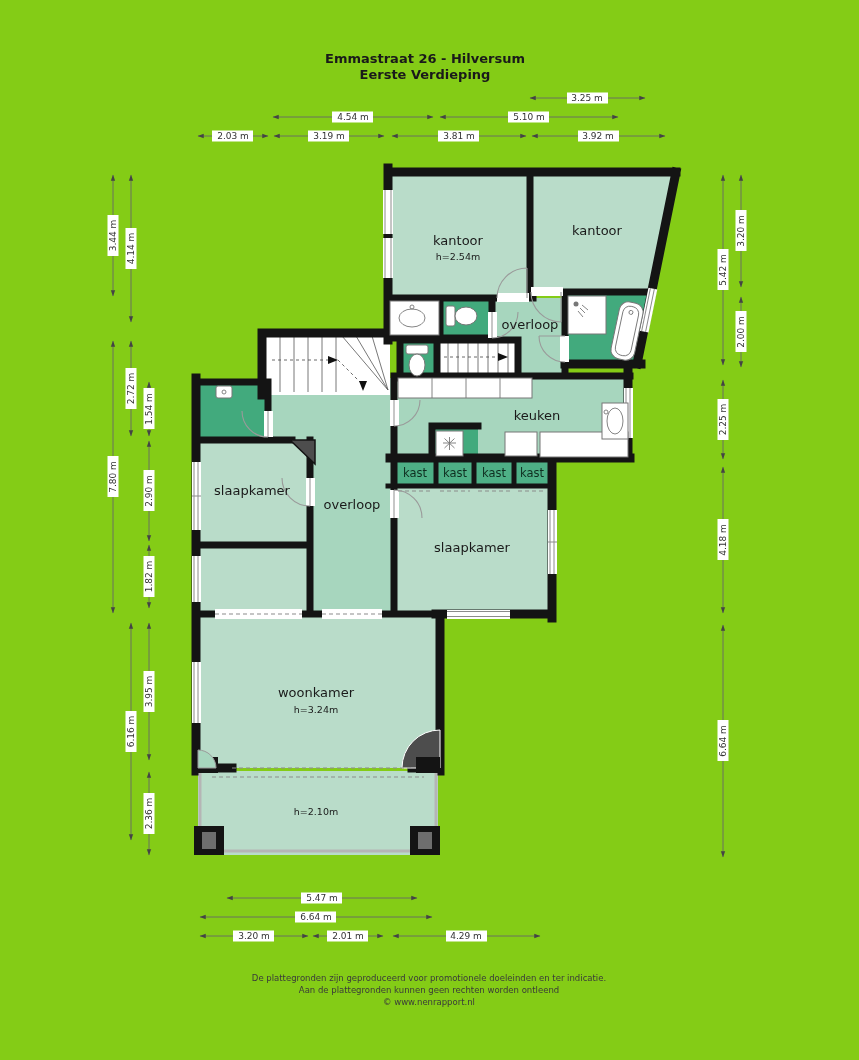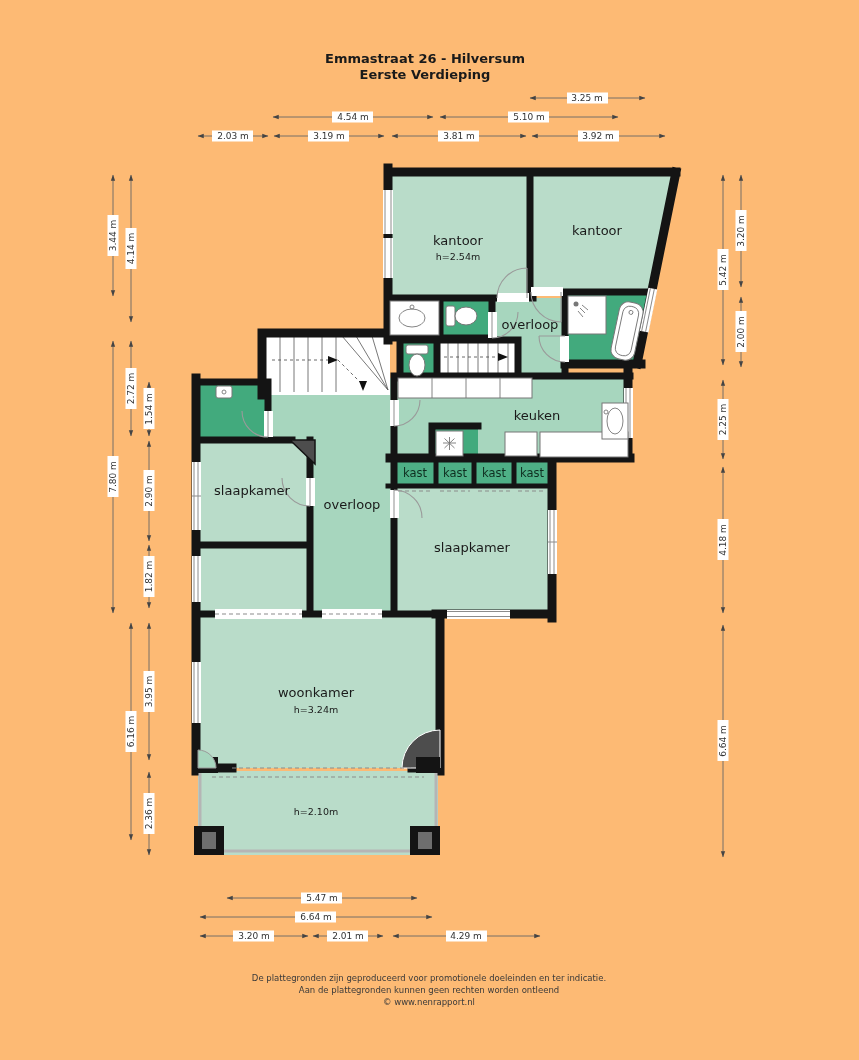--- a/index.html
+++ b/index.html
@@ -1,16 +1,16 @@
 <!DOCTYPE html>
 <html><head>
 <meta charset="utf-8">
 <style>
   html,body{margin:0;padding:0;background:#fff;}
-  #stage{position:relative;width:859px;height:1060px;background:#fdba74;overflow:hidden;
+  #stage{position:relative;width:859px;height:1060px;background:#84cc16;overflow:hidden;
          font-family:"DejaVu Sans",sans-serif;}
   svg{display:block;}
   .rl{fill:#b9dcc9}.rm{fill:#a7d6be}.rd{fill:#42aa7d}.rk{fill:#4eb086}
   .w{stroke:#141414;stroke-linecap:square;fill:none}
   .w8{stroke-width:9}.w7{stroke-width:7}.w5{stroke-width:5}
   .gap{fill:#fff}
   .wl{stroke:#8c8c8c;stroke-width:1;fill:none}
   .dash{stroke:#8c8c8c;stroke-width:1.2;fill:none;stroke-dasharray:4 3}
   .door{stroke:#9a9a9a;stroke-width:1.1;fill:none}
   .fx{fill:#fff;stroke:#777;stroke-width:1}

